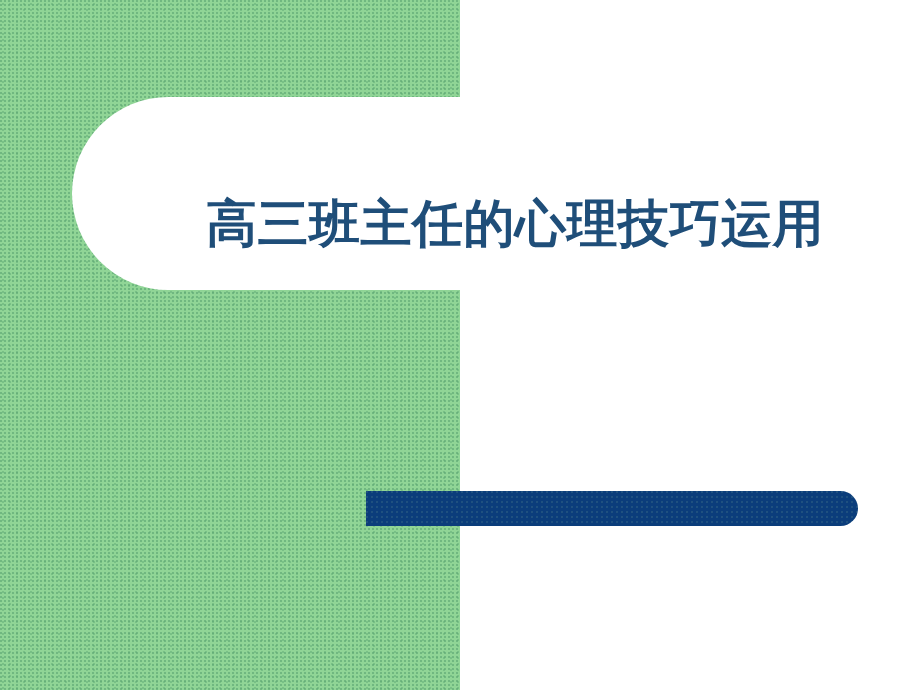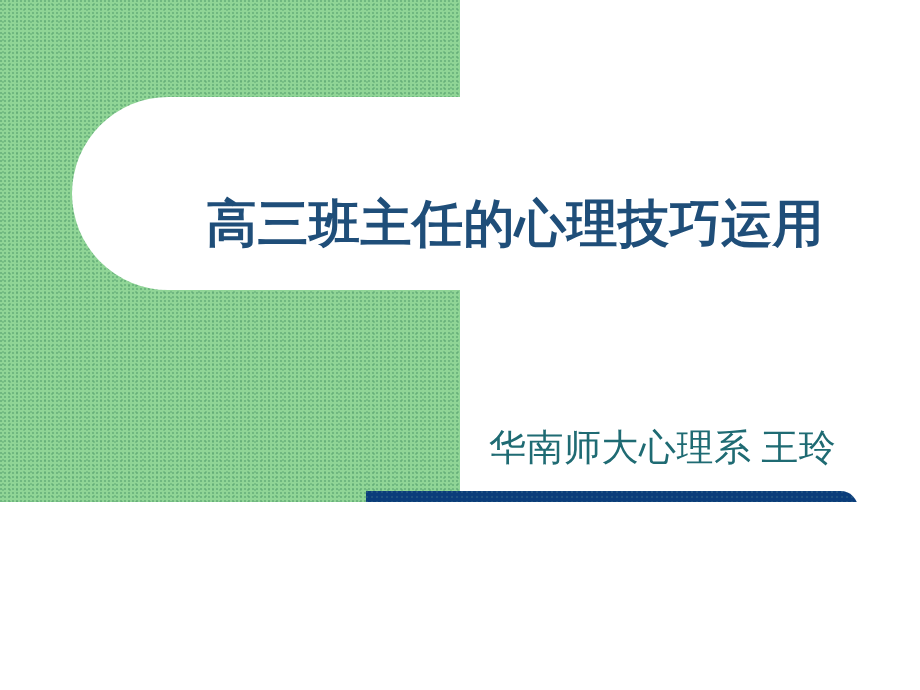--- a/index.html
+++ b/index.html
@@ -9,21 +9,21 @@
     background: #ffffff;
   }
 
   body {
     font-family: "Liberation Serif", "DejaVu Serif", serif;
   }
 
   #slide {
     position: relative;
     width: 920px;
-    height: 502px;
+    height: 690px;
     overflow: hidden;
     background: #ffffff;
   }
 
   
   .green-panel {
     position: absolute;
     left: 0;
     top: 0;
     width: 460px;
@@ -102,17 +102,16 @@
 <body>
 
 <div id="slide">
 
   <div class="green-panel"></div>
 
   <div class="title-banner"></div>
 
   <div class="slide-title">高三班主任的心理技巧运用</div>
 
-  <div class="slide-subtitle">华南师大心理系 王玲</div>
 
   <div class="accent-bar"></div>
 
 </div>
 
 </body></html>

